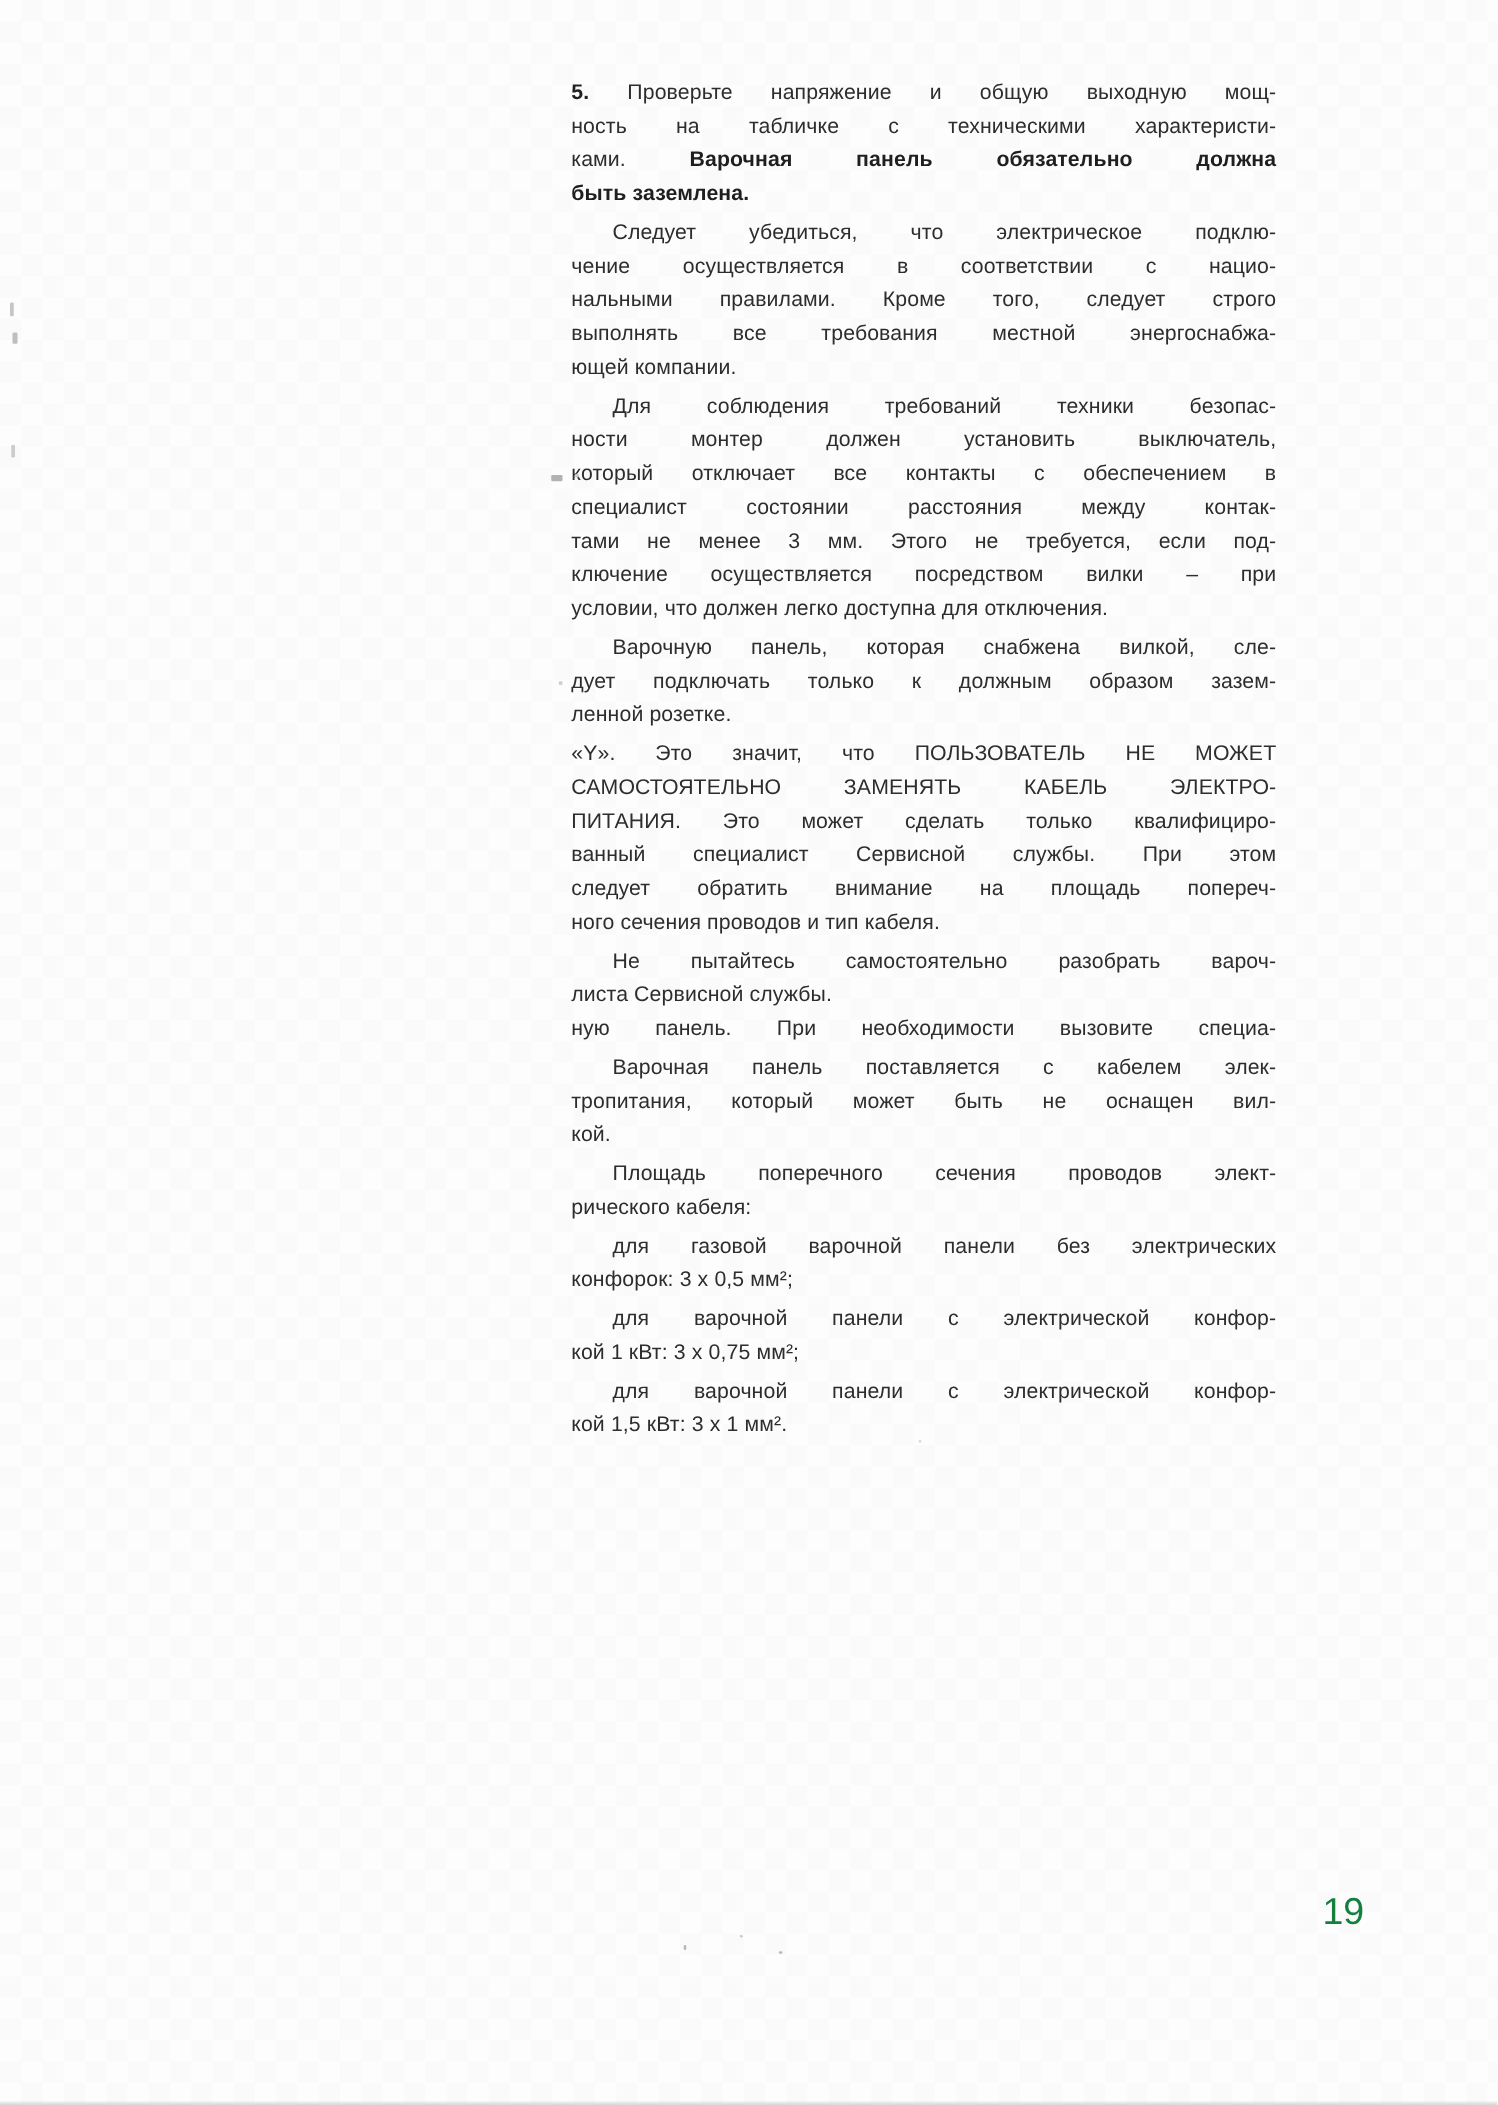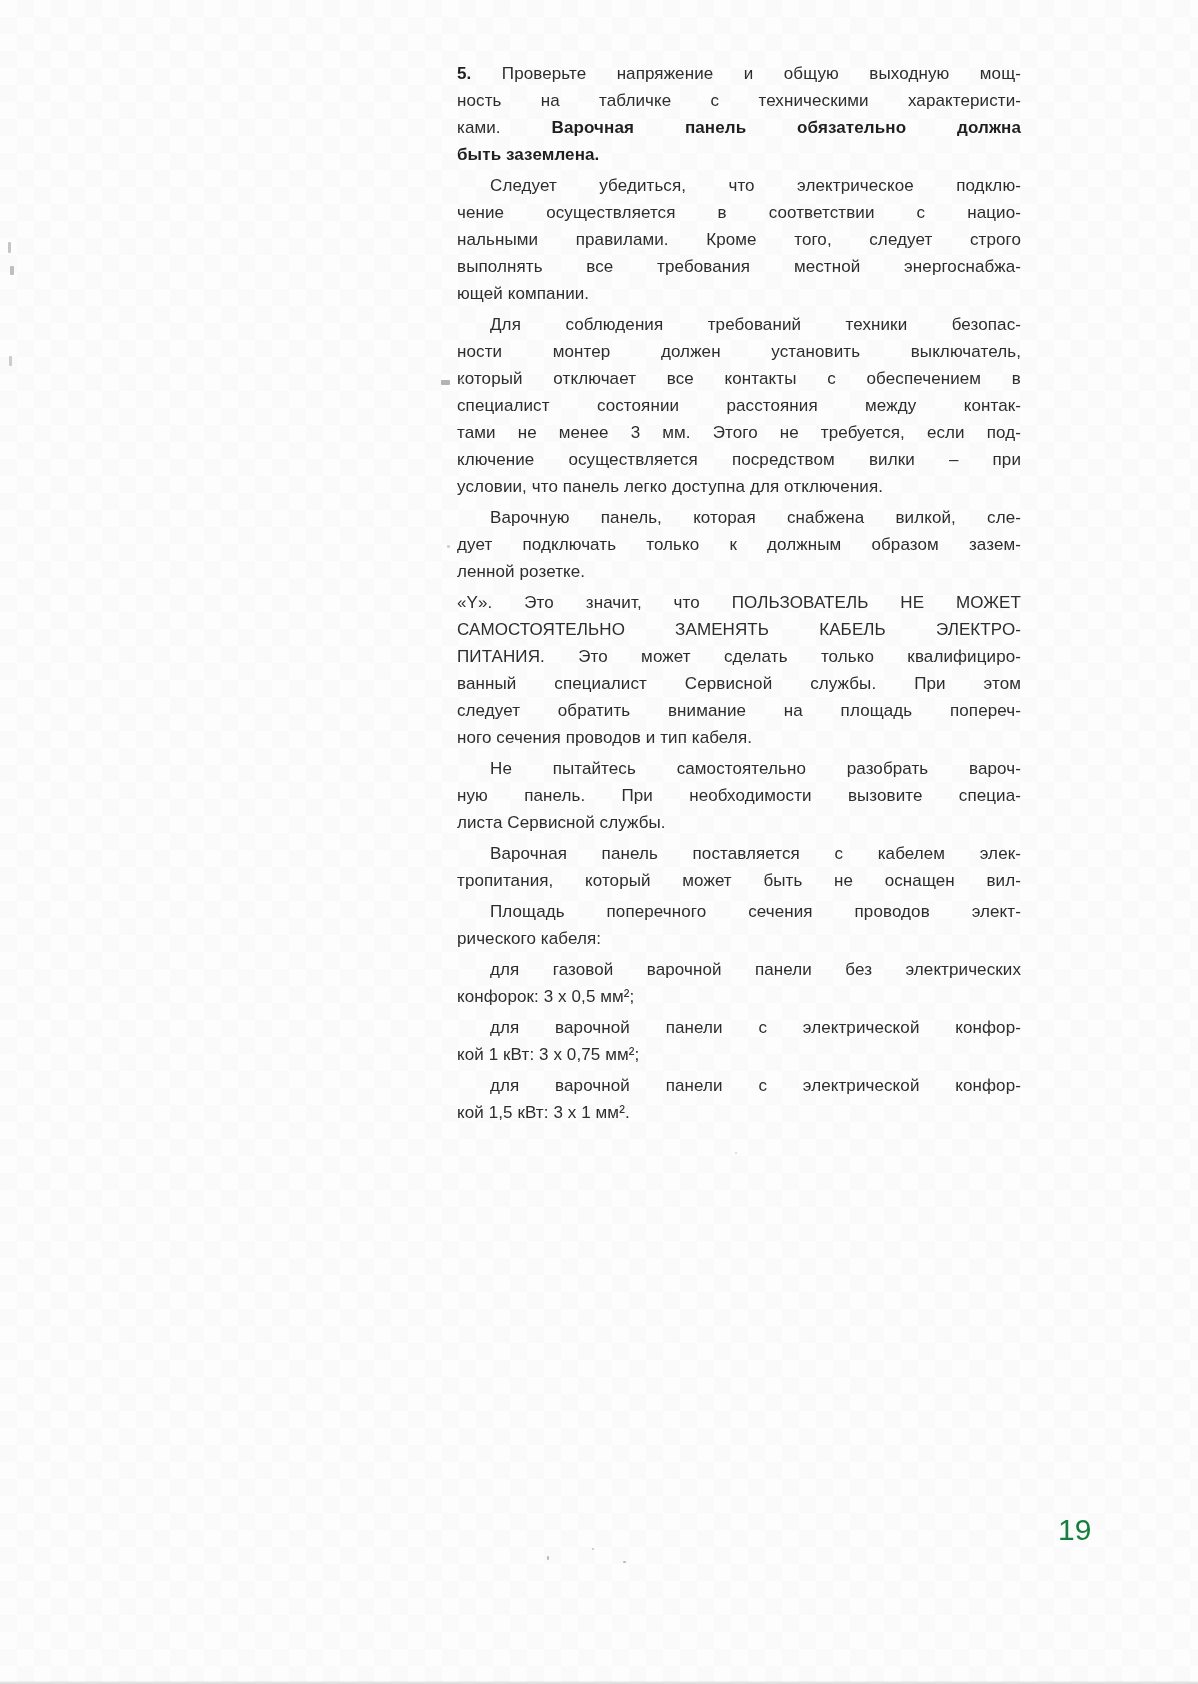--- a/index.html
+++ b/index.html
@@ -83,43 +83,44 @@
       <div class="line just"><span>выполнять все требования местной энергоснабжа-</span></div>
       <div class="line"><span>ющей компании.</span></div>
     </div>
     <div class="para indent">
       <div class="line just first"><span>Для соблюдения требований техники безопас-</span></div>
       <div class="line just"><span>ности монтер должен установить выключатель,</span></div>
       <div class="line just"><span>который отключает все контакты с обеспечением в</span></div>
       <div class="line just"><span>специалист состоянии расстояния между контак-</span></div>
       <div class="line just"><span>тами не менее 3 мм. Этого не требуется, если под-</span></div>
       <div class="line just"><span>ключение осуществляется посредством вилки – при</span></div>
-      <div class="line"><span>условии, что панель легко доступна для отключения.</span></div>
+      <div class="line"><span>условии, что должен легко доступна для отключения.</span></div>
     </div>
     <div class="para indent">
       <div class="line just first"><span>Варочную панель, которая снабжена вилкой, сле-</span></div>
       <div class="line just"><span>дует подключать только к должным образом зазем-</span></div>
       <div class="line"><span>ленной розетке.</span></div>
     </div>
     <div class="para indent">
       <div class="line just"><span>«Y». Это значит, что ПОЛЬЗОВАТЕЛЬ НЕ МОЖЕТ</span></div>
       <div class="line just"><span>САМОСТОЯТЕЛЬНО ЗАМЕНЯТЬ КАБЕЛЬ ЭЛЕКТРО-</span></div>
       <div class="line just"><span>ПИТАНИЯ. Это может сделать только квалифициро-</span></div>
       <div class="line just"><span>ванный специалист Сервисной службы. При этом</span></div>
       <div class="line just"><span>следует обратить внимание на площадь попереч-</span></div>
       <div class="line"><span>ного сечения проводов и тип кабеля.</span></div>
     </div>
     <div class="para indent">
       <div class="line just first"><span>Не пытайтесь самостоятельно разобрать вароч-</span></div>
+      <div class="line"><span>листа Сервисной службы.</span></div>
       <div class="line just"><span>ную панель. При необходимости вызовите специа-</span></div>
-      <div class="line"><span>листа Сервисной службы.</span></div>
     </div>
     <div class="para indent">
       <div class="line just first"><span>Варочная панель поставляется с кабелем элек-</span></div>
       <div class="line just"><span>тропитания, который может быть не оснащен вил-</span></div>
+      <div class="line"><span>кой.</span></div>
     </div>
     <div class="para indent">
       <div class="line just first"><span>Площадь поперечного сечения проводов элект-</span></div>
       <div class="line"><span>рического кабеля:</span></div>
     </div>
     <div class="para indent">
       <div class="line just first"><span>для газовой варочной панели без электрических</span></div>
       <div class="line"><span>конфорок: 3 х 0,5 мм²;</span></div>
     </div>
     <div class="para indent">

